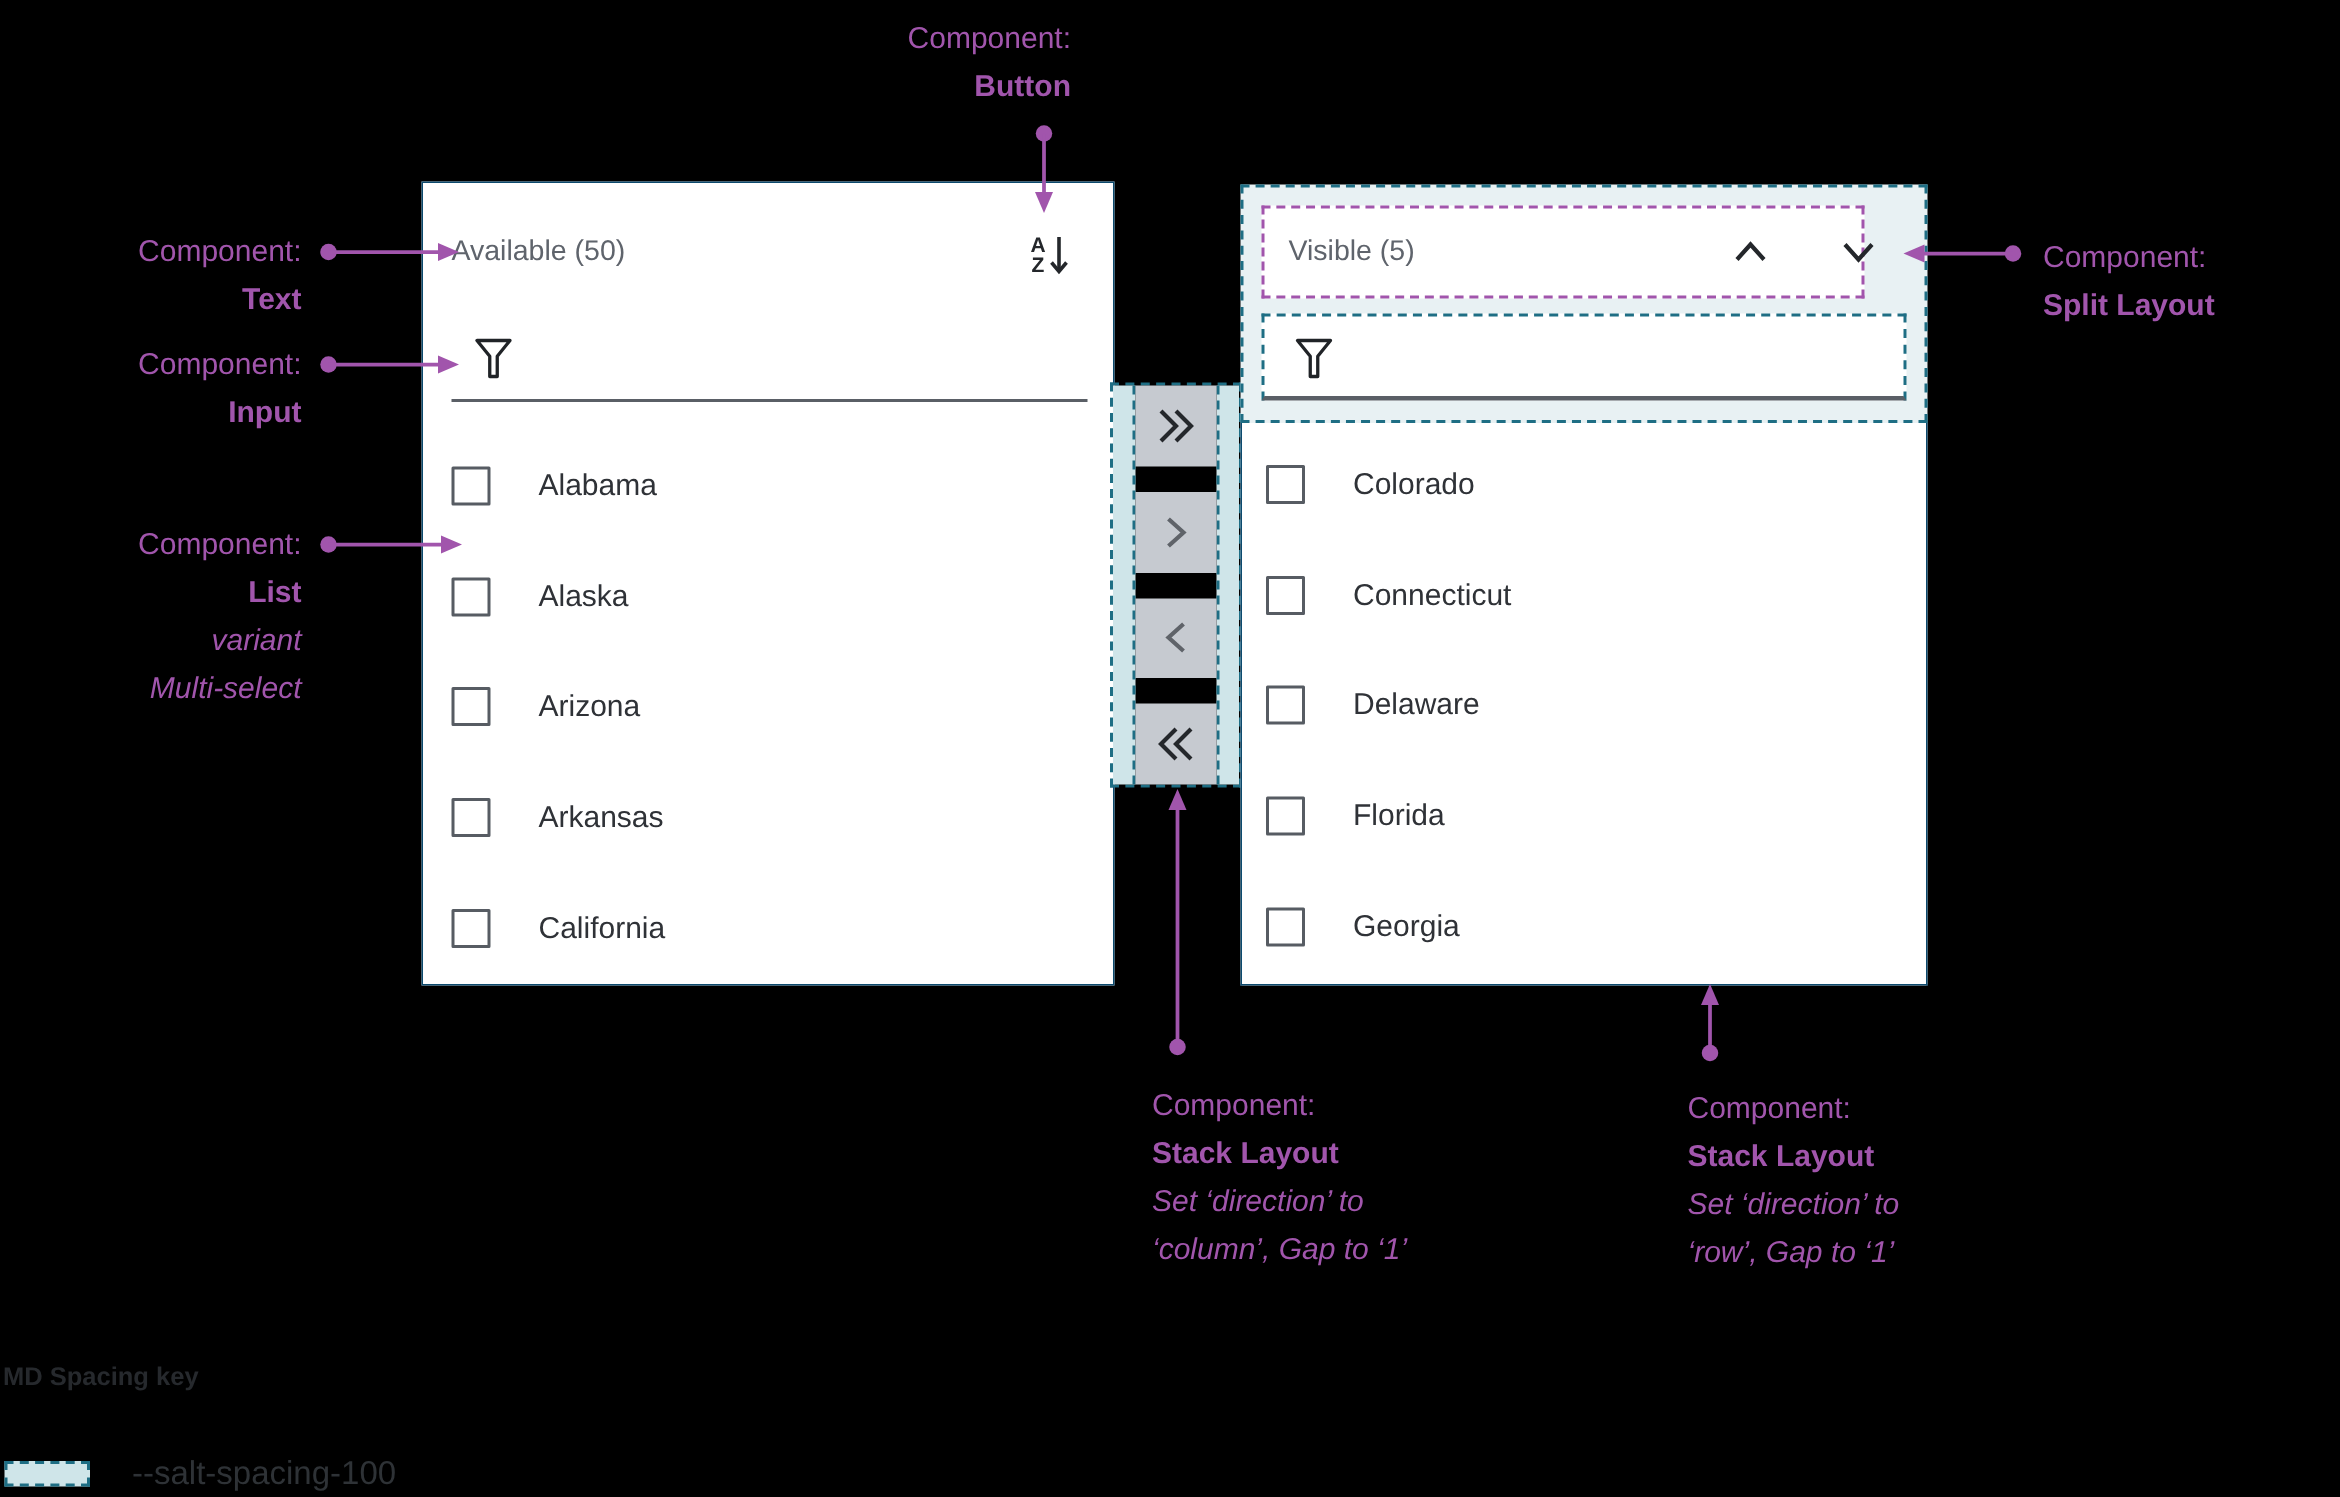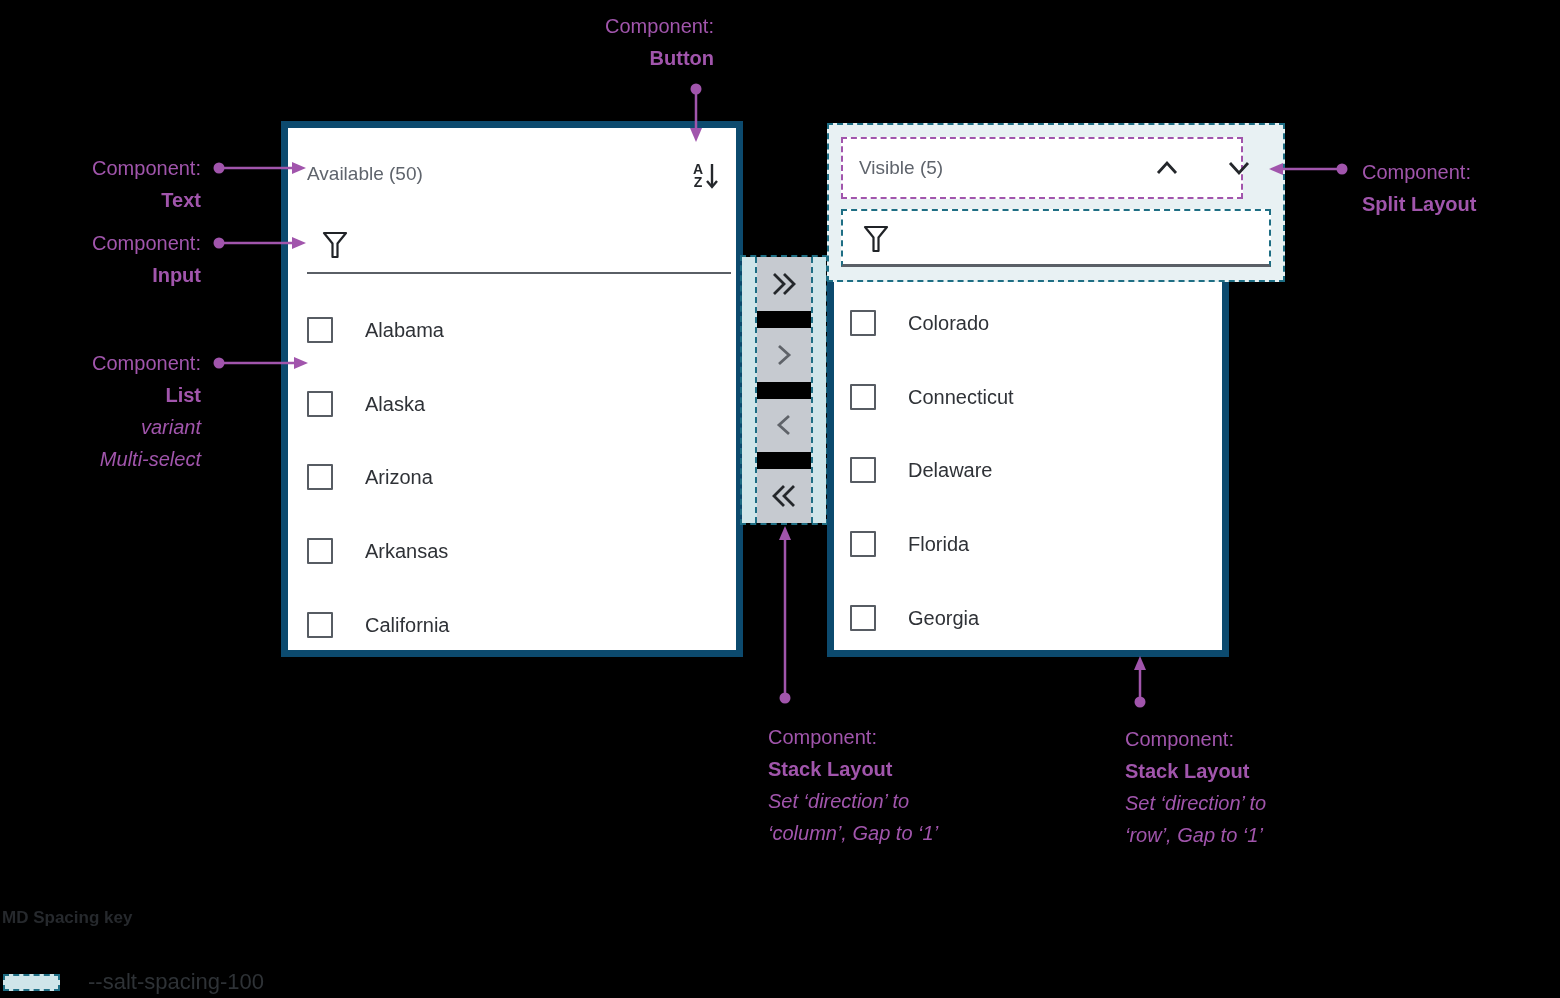--- a/index.html
+++ b/index.html
@@ -5,21 +5,21 @@
   html,body{margin:0;padding:0;}
   body{
     width:1560px;height:998px;position:relative;overflow:hidden;
     background:#000;
     font-family:"Liberation Sans","DejaVu Sans",sans-serif;
   }
   *{box-sizing:border-box;}
   .abs{position:absolute;}
 
   
-  .panel{background:#fff;border:7px solid #0c4a6e;}
+  .panel{background:#fff;border:1px solid #0c4a6e;}
   .panel-title{font-size:19px;color:#5f646c;white-space:nowrap;}
   .list-row{display:flex;align-items:center;gap:32px;height:28px;}
   .list-label{font-size:20px;color:#2f3237;white-space:nowrap;}
   .checkbox{width:26px;height:26px;border:2px solid #575c63;background:#fff;border-radius:1px;flex:0 0 auto;}
 
   
   .teal-box{border:2px dashed #1e6e84;}
   .teal-fill{background:#cfe5e9;}
   .teal-fill-light{background:#e8f1f3;}
   .purple-box{border:2px dashed #a155ac;background:#fff;}
@@ -145,21 +145,21 @@
     </button>
   </div>
 
   <div class="abs" style="left:12px;top:84px;width:430px;height:58px;background:#fff;border-top:2px dashed #1e6e84;border-left:2px dashed #1e6e84;border-right:2px dashed #1e6e84;border-bottom:3px solid #5a5f66;">
     <svg class="abs" style="left:20px;top:13px;" width="26" height="30" viewBox="0 0 26 30">
         <path d="M2,3 H24 L15.5,13.5 V27 H10.5 V13.5 Z" fill="none" stroke="#202327" stroke-width="2.2" stroke-linejoin="round"></path>
       </svg>
   </div>
 </div>
 
-<div class="abs panel" style="left:827px;top:282px;width:402px;height:375px;border-top:0;">
+<div class="abs panel" style="left:827px;top:282px;width:458px;height:375px;border-top:0;">
   <div class="abs list-row" style="left:16px;top:27px;">
     <span class="checkbox"></span>
     <span class="list-label">Colorado</span>
   </div>
   <div class="abs list-row" style="left:16px;top:101px;">
     <span class="checkbox"></span>
     <span class="list-label">Connecticut</span>
   </div>
   <div class="abs list-row" style="left:16px;top:174px;justify-content:space-between;">
     <span class="checkbox"></span>

